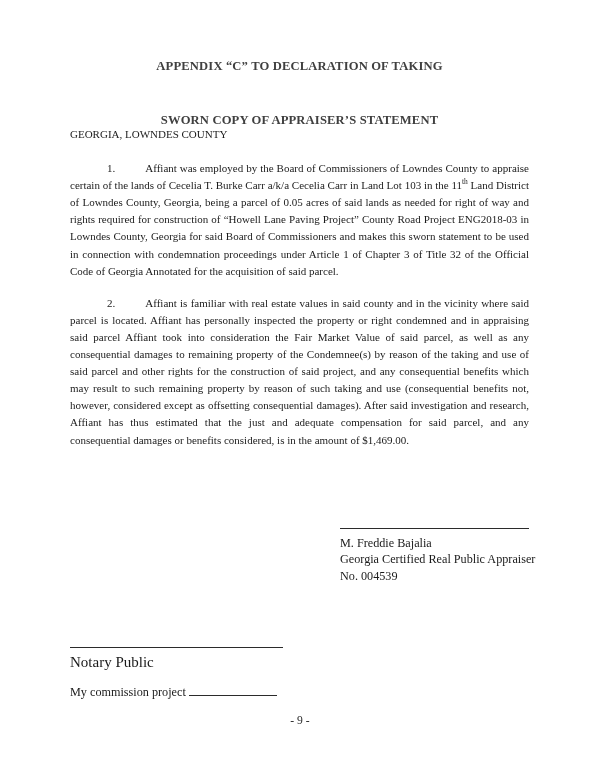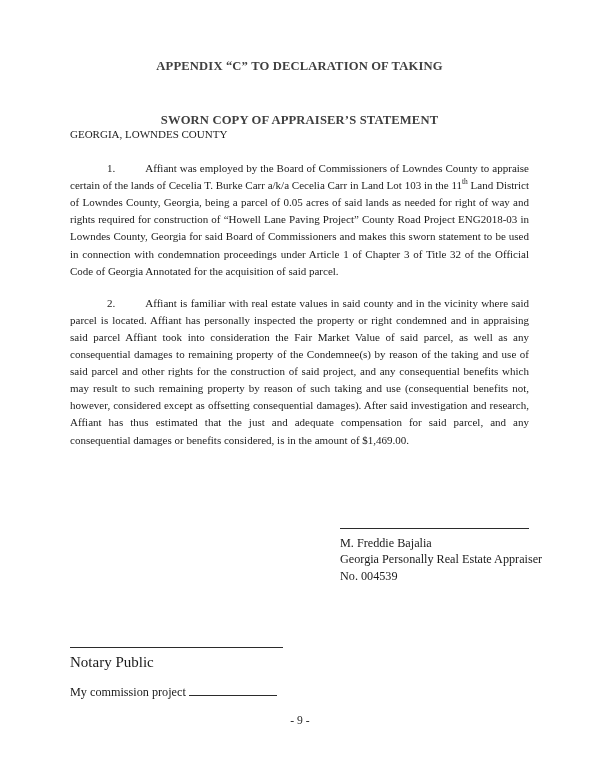--- a/index.html
+++ b/index.html
@@ -180,21 +180,21 @@
 
     <p class="para"><span class="indent"></span><span>1.</span><span class="num-gap"></span><span>Affiant was employed by the Board of Commissioners of Lowndes County to appraise certain of the lands of Cecelia T. Burke Carr a/k/a Cecelia Carr in Land Lot 103 in the </span><span>11</span><sup>th</sup><span> Land District of Lowndes County, Georgia, being a parcel of 0.05 acres of said lands as needed for right of way and rights required for construction of “Howell Lane Paving Project” County Road Project ENG2018-03 in Lowndes County, Georgia for said Board of Commissioners and makes this sworn statement to be used in connection with condemnation proceedings under Article 1 of Chapter 3 of Title 32 of the Official Code of Georgia Annotated for the acquisition of said parcel.</span></p>
 
     <p class="para"><span class="indent"></span><span>2.</span><span class="num-gap"></span><span>Affiant is familiar with real estate values in said county and in the vicinity where said parcel is located.  Affiant has personally inspected the property or right condemned and in appraising said parcel Affiant took into consideration the Fair Market Value of said parcel, as well as any consequential damages to remaining property of the Condemnee(s) by reason of the taking and use of said parcel and other rights for the construction of said project, and any consequential benefits which may result to such remaining property by reason of such taking and use (consequential benefits not, however, considered except as offsetting consequential damages).  After said investigation and research, Affiant has thus estimated that the just and adequate compensation for said parcel, and any consequential damages or benefits considered, is in the amount of $1,469.00.</span></p>
 
   </div>
 
   <div class="sig-block">
     <div class="sig-rule"></div>
     <div class="sig-line">M. Freddie Bajalia</div>
-    <div class="sig-line">Georgia Personally Real Estate Appraiser</div>
+    <div class="sig-line">Georgia Certified Real Public Appraiser</div>
     <div class="sig-line">No. 004539</div>
   </div>
 
 
   <div class="notary-rule"></div>
   <div class="notary-label">Notary Public</div>
 
   <div class="commission"><span>My commission project</span><span class="blank-lg"></span></div>
 
   <div class="page-number">- 9 -</div>

